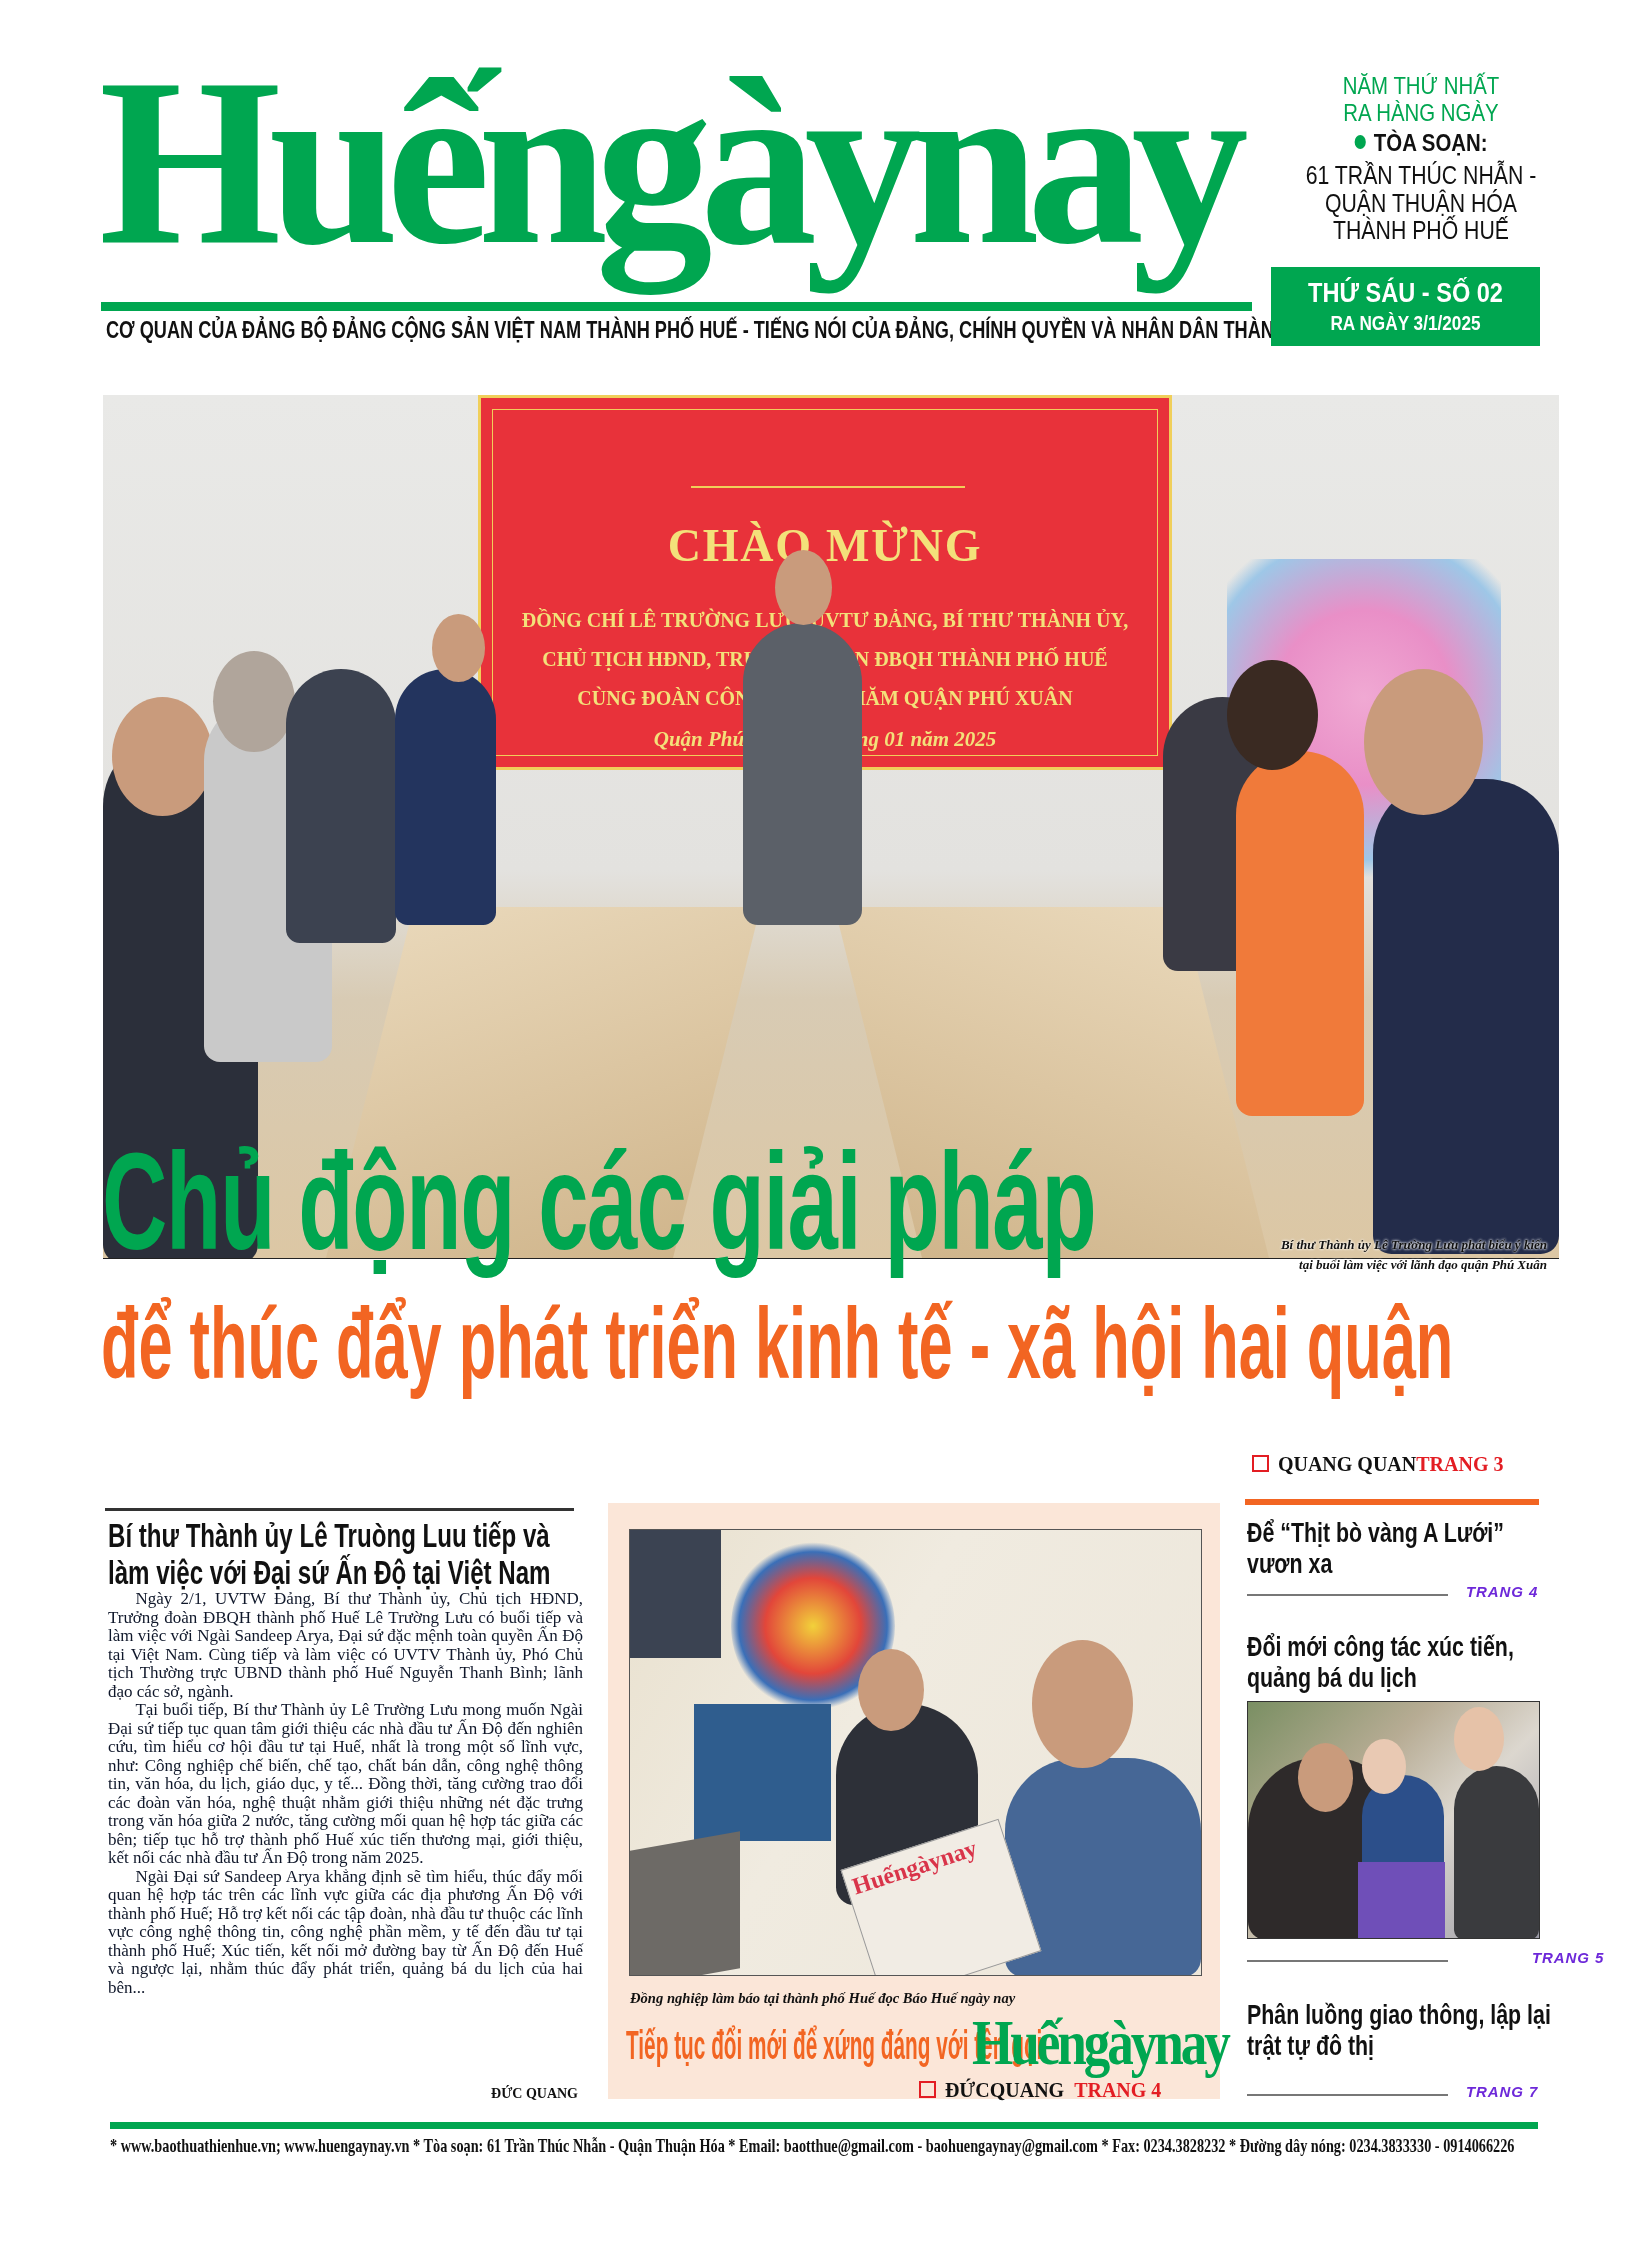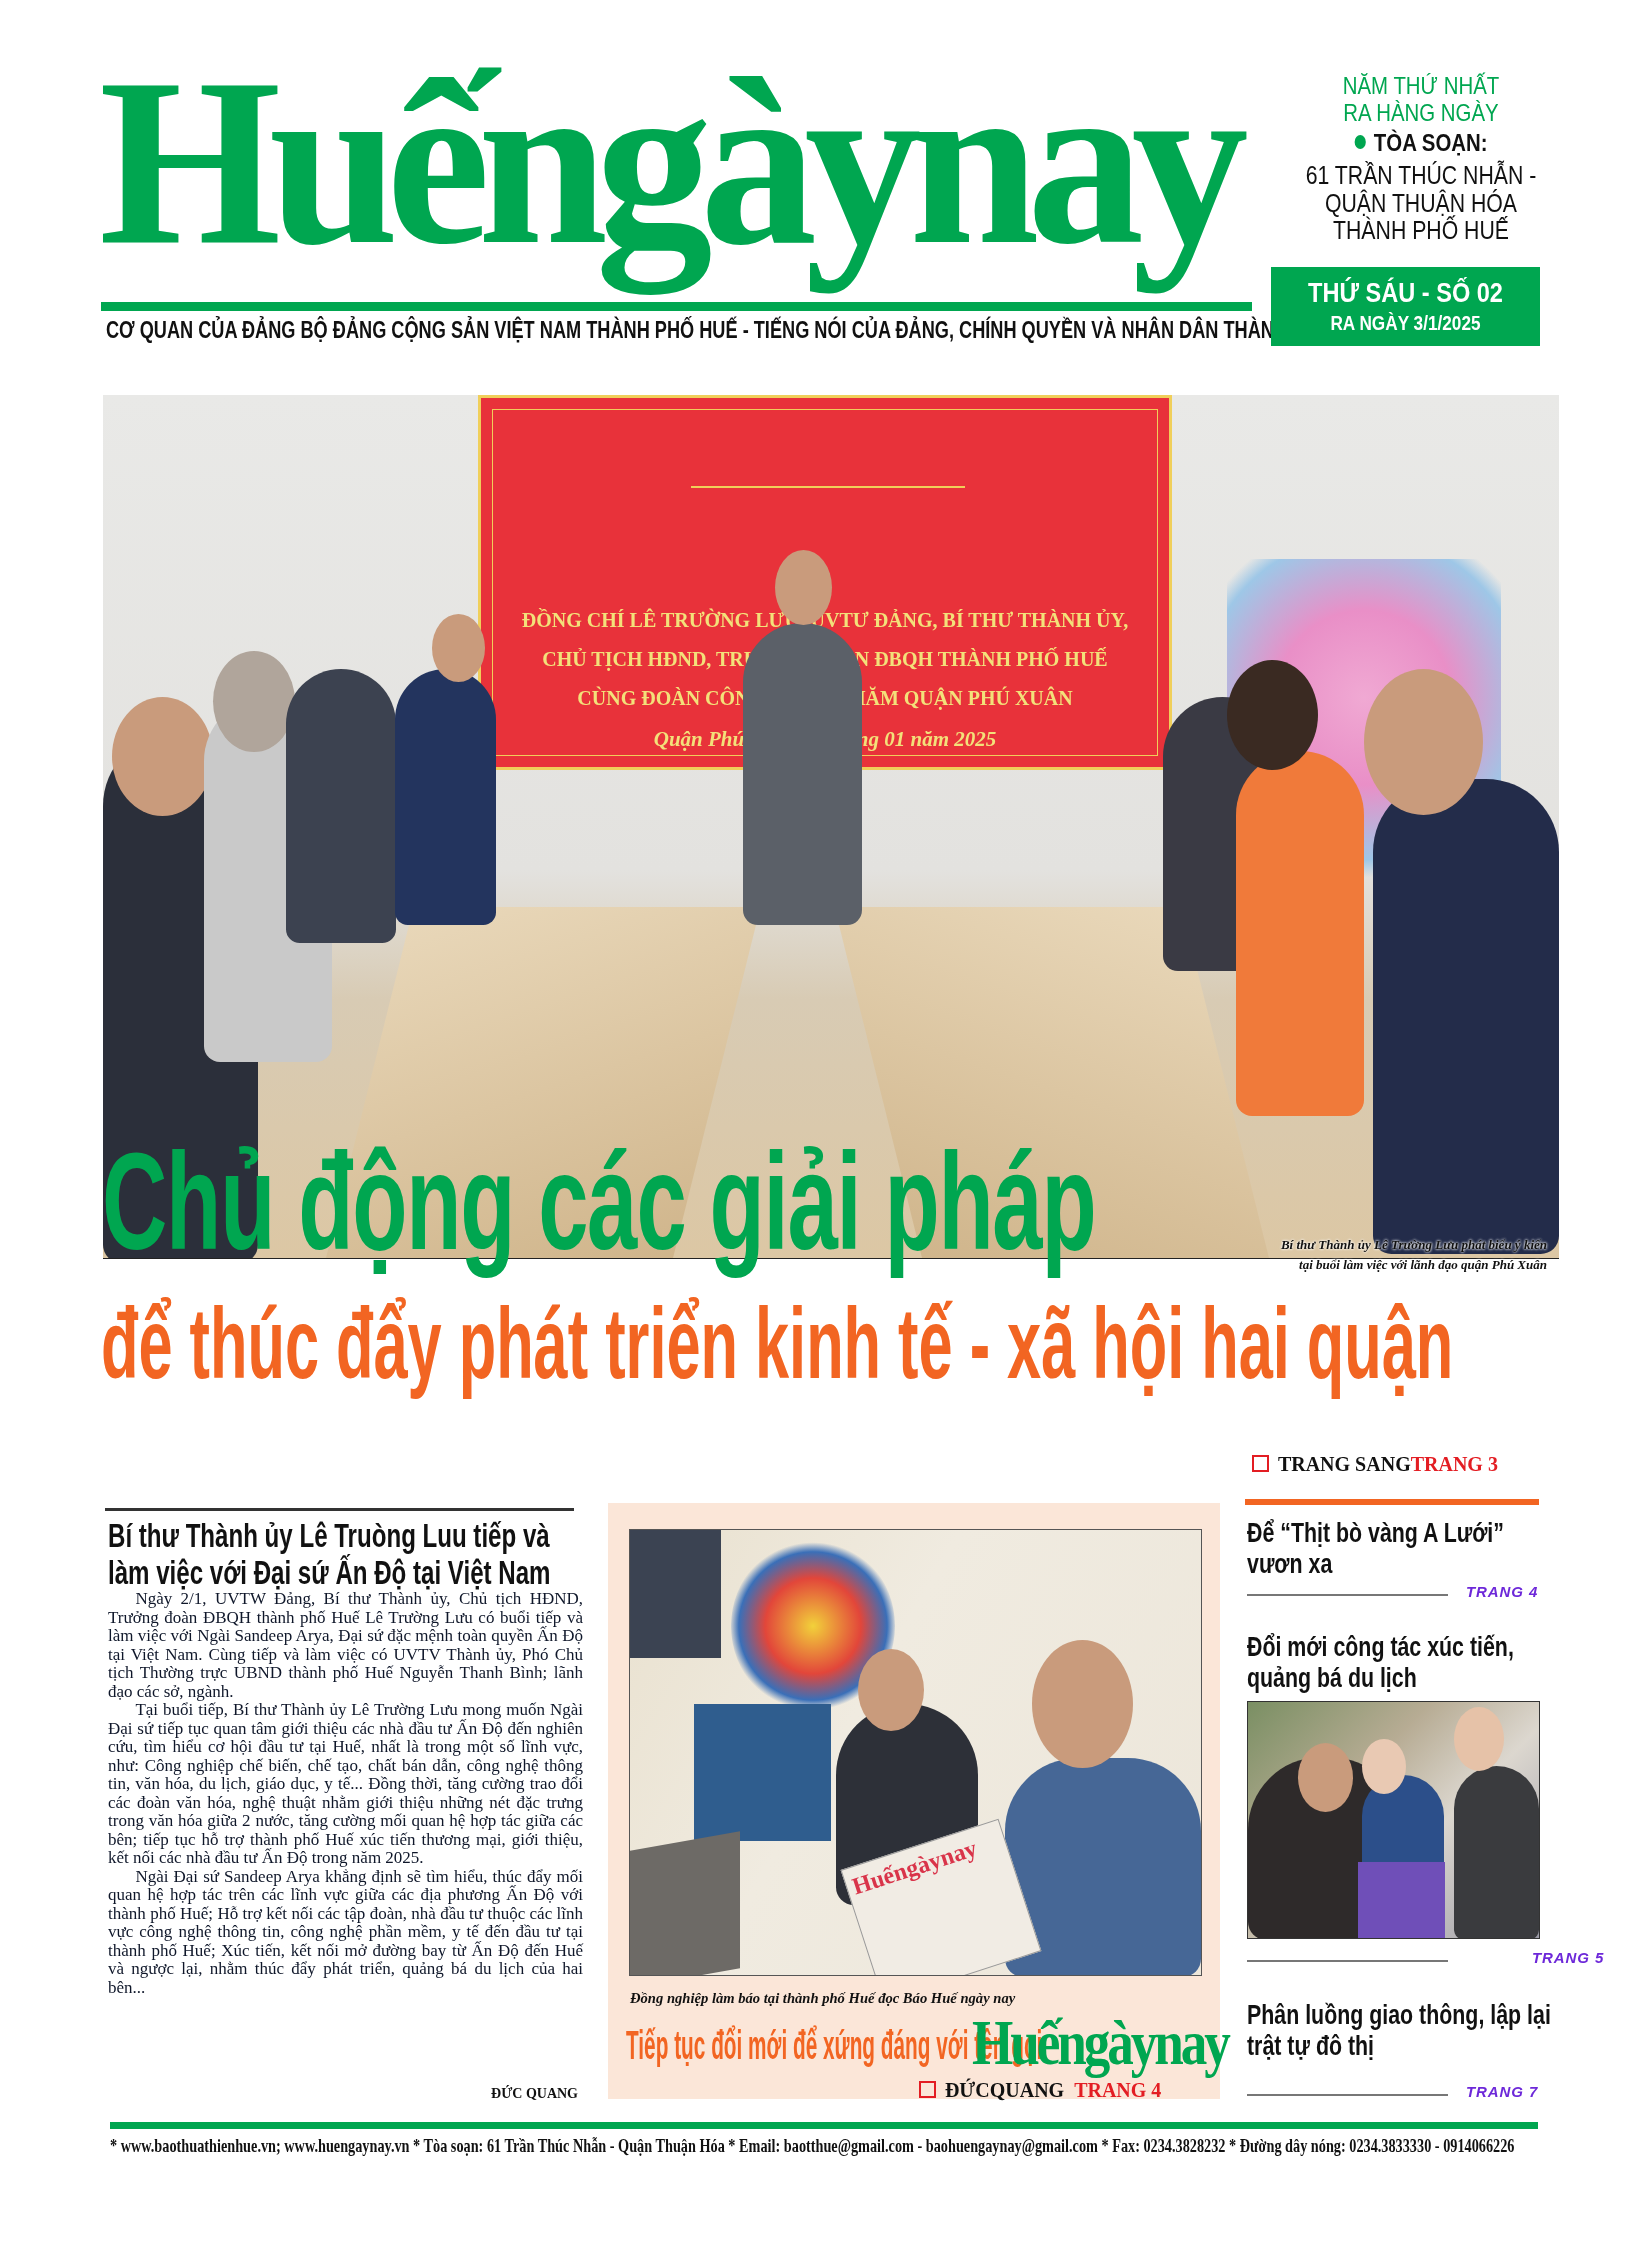--- a/index.html
+++ b/index.html
@@ -91,20 +91,21 @@
 </div>
 <div class="abs issue-box">
   <div class="issue-line1">THỨ SÁU - SỐ 02</div>
   <div class="issue-line2">RA NGÀY 3/1/2025</div>
 </div>
 
 <div class="abs main-photo">
   <div class="abs banner">
     <div class="banner-inner"></div>
     <div class="banner-hr"></div>
+    <div class="banner-t banner-big">CHÀO MỪNG</div>
     <div class="banner-t banner-body">
       <div>ĐỒNG CHÍ LÊ TRƯỜNG LƯU- UVTƯ ĐẢNG,  BÍ THƯ THÀNH ỦY,</div>
       <div>CHỦ TỊCH HĐND, TRƯỞNG ĐOÀN ĐBQH THÀNH PHỐ HUẾ</div>
       <div>CÙNG ĐOÀN CÔNG TÁC ... THĂM QUẬN PHÚ XUÂN</div>
     </div>
     <div class="banner-t banner-foot">Quận Phú Xuân, ... tháng 01 năm 2025</div>
   </div>
   <div class="abs flowers"></div>
   <div class="abs table-left"></div>
   <div class="abs table-right"></div>
@@ -127,21 +128,21 @@
   <div class="abs head" style="left:1261px;top:274px;width:119px;height:146px;"></div>
 </div>
 <div class="abs caption-main">
   <div>Bí thư Thành ủy Lê Trường Lưu phát biểu ý kiến</div>
   <div>tại buổi làm việc với lãnh đạo quận Phú Xuân</div>
 </div>
 
 <div class="abs headline-1">Chủ động các giải pháp</div>
 <div class="abs headline-2">để thúc đẩy phát triển kinh tế - xã hội hai quận</div>
 <div class="abs byline-row">
-  <span class="sq"></span><span>TRANG SANG</span><span class="red">TRANG 3</span>
+  <span class="sq"></span><span>QUANG QUAN</span><span class="red">TRANG 3</span>
 </div>
 
 <div class="abs left-rule"></div>
 <div class="abs art-title">Bí thư Thành ủy Lê Truòng Luu tiếp và làm việc với Đại sứ Ấn Độ tại Việt Nam</div>
 <div class="abs art-body">
   <p>Ngày 2/1, UVTW Đảng, Bí thư Thành ủy, Chủ tịch HĐND, Trưởng đoàn ĐBQH thành phố Huế Lê Trường Lưu có buổi tiếp và làm việc với Ngài Sandeep Arya, Đại sứ đặc mệnh toàn quyền Ấn Độ tại Việt Nam. Cùng tiếp và làm việc có UVTV Thành ủy, Phó Chủ tịch Thường trực UBND thành phố Huế Nguyễn Thanh Bình; lãnh đạo các sở, ngành.</p>
   <p>Tại buổi tiếp, Bí thư Thành ủy Lê Trường Lưu mong muốn Ngài Đại sứ tiếp tục quan tâm giới thiệu các nhà đầu tư Ấn Độ đến nghiên cứu, tìm hiểu cơ hội đầu tư tại Huế, nhất là trong một số lĩnh vực, như: Công nghiệp chế biến, chế tạo, chất bán dẫn, công nghệ thông tin, văn hóa, du lịch, giáo dục, y tế... Đồng thời, tăng cường trao đổi các đoàn văn hóa, nghệ thuật nhằm giới thiệu những nét đặc trưng trong văn hóa giữa 2 nước, tăng cường mối quan hệ hợp tác giữa các bên; tiếp tục hỗ trợ thành phố Huế xúc tiến thương mại, giới thiệu, kết nối các nhà đầu tư Ấn Độ trong năm 2025.</p>
   <p>Ngài Đại sứ Sandeep Arya khẳng định sẽ tìm hiểu, thúc đẩy mối quan hệ hợp tác trên các lĩnh vực giữa các địa phương Ấn Độ với thành phố Huế; Hỗ trợ kết nối các tập đoàn, nhà đầu tư thuộc các lĩnh vực công nghệ thông tin, công nghệ phần mềm, y tế đến đầu tư tại thành phố Huế; Xúc tiến, kết nối mở đường bay từ Ấn Độ đến Huế và ngược lại, nhằm thúc đẩy phát triển, quảng bá du lịch của hai bên...</p>
 </div>
 <div class="abs art-author">ĐỨC QUANG</div>

